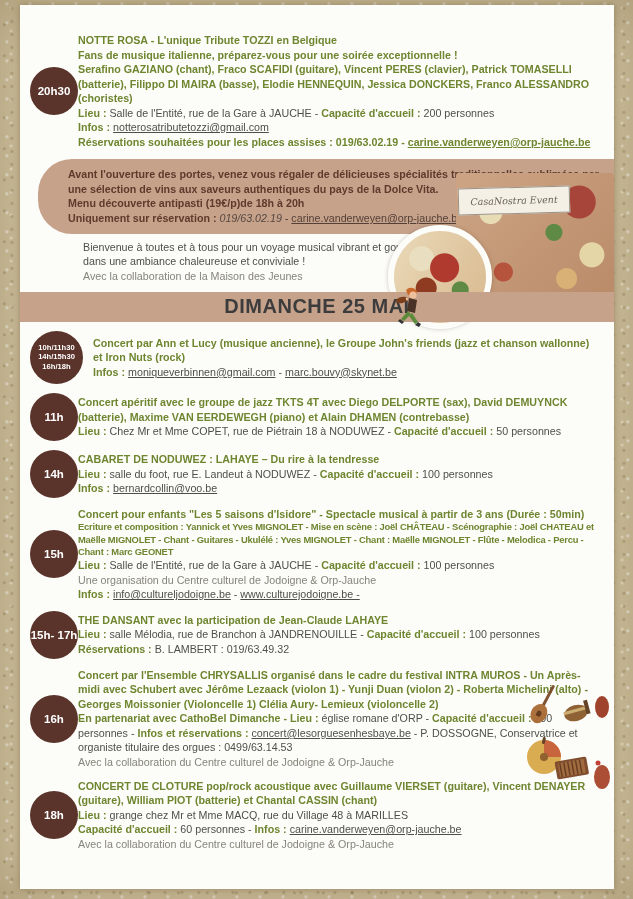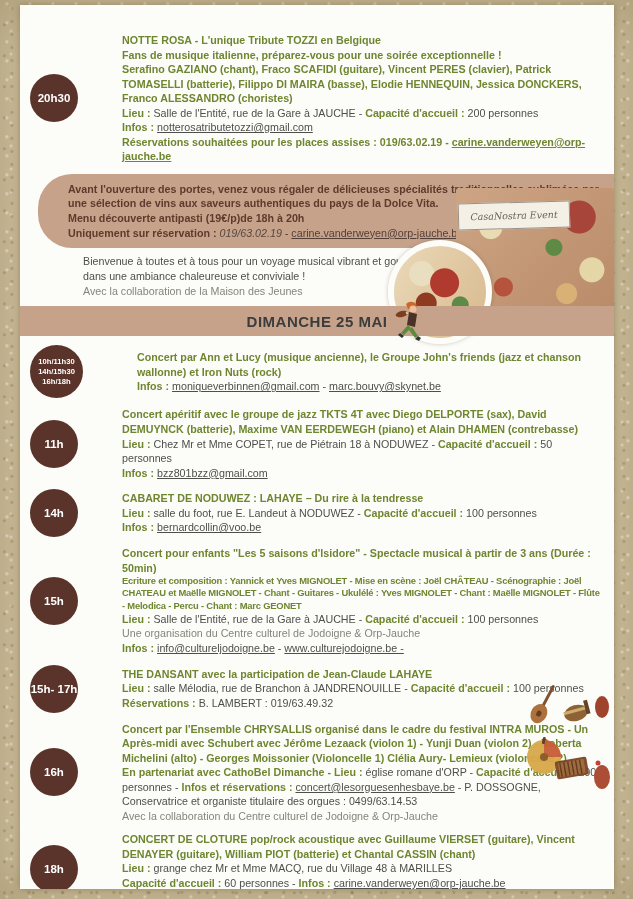--- a/index.html
+++ b/index.html
@@ -35,21 +35,21 @@
   .event-row{display:flex;align-items:center;padding-left:10px;margin-top:9px;}
   .event-row.first{margin-top:28px;}
   .badge{
     flex:none;width:48px;height:48px;border-radius:50%;
     background:var(--brown,#5a342b);color:#fff;font-weight:700;font-size:11.5px;
     display:flex;flex-direction:column;align-items:center;justify-content:center;
     text-align:center;
   }
   .badge.multi{width:53px;height:53px;margin-right:10px;}
   .badge.multi span{font-size:7.6px;line-height:1.3;}
-  .event-body{flex:1;font-size:10.7px;line-height:1.36;padding-right:14px;margin-left:44px;}
+  .event-body{flex:1;font-size:10.7px;line-height:1.36;padding-right:14px;}
   
   .promo-wrap{position:relative;margin-top:10px;}
   .pill{
     margin-left:18px;background:var(--tan,#c6a28b);
     border-radius:34px 0 0 34px;
     padding:8px 10px 8px 30px;min-height:56px;
     font-size:10.7px;line-height:1.36;
   }
   .food{position:absolute;top:14px;right:0;width:158px;height:142px;}
   .food-photo{
@@ -80,21 +80,21 @@
       radial-gradient(circle at 30% 30%, #e9dfc0 0 12px, transparent 13px),
       linear-gradient(120deg,#ead9b8,#d8b98f);
     box-shadow:0 0 4px rgba(90,70,40,.3);
   }
   .welcome{margin:6px 0 0 63px;width:352px;font-size:10.7px;line-height:1.38;}
   
   .band{
     position:relative;margin-top:8px;height:30px;background:var(--tan,#c6a28b);
     display:flex;align-items:center;justify-content:center;
   }
-  .band-title{font-size:15px;font-weight:700;color:#3c3c3c;letter-spacing:.5px;}
+  .band-title{font-size:20px;font-weight:700;color:#3c3c3c;letter-spacing:.5px;}
   .runner{position:absolute;left:63%;top:-6px;}
   .instruments{position:absolute;right:4px;bottom:92px;opacity:.95;}
 </style>
 </head>
 <body>
 
 <div class="stage">
   <div class="page">
 
     <div class="event-row first">
@@ -156,21 +156,20 @@
         </div>
     </div>
 
     <div class="event-row">
       <div class="badge">
         <span>11h</span>
       </div>
       <div class="event-body">
           <div class="line"><span class="gb">Concert apéritif avec le groupe de jazz TKTS 4T avec Diego DELPORTE (sax), David DEMUYNCK (batterie), Maxime VAN EERDEWEGH (piano) et Alain DHAMEN (contrebasse)</span></div>
           <div class="line"><span class="gb">Lieu : </span><span class="g">Chez Mr et Mme COPET, rue de Piétrain 18 à NODUWEZ - </span><span class="gb">Capacité d'accueil : </span><span class="g">50 personnes</span></div>
-          <div class="line"><span class="gb">Infos : </span><a class="lk">bzz801bzz@gmail.com</a></div>
         </div>
     </div>
 
     <div class="event-row">
       <div class="badge">
         <span>14h</span>
       </div>
       <div class="event-body">
           <div class="line"><span class="gb">CABARET DE NODUWEZ : LAHAYE – Du rire à la tendresse</span></div>
           <div class="line"><span class="gb">Lieu : </span><span class="g">salle du foot, rue E. Landeut à NODUWEZ - </span><span class="gb">Capacité d'accueil : </span><span class="g">100 personnes</span></div>

